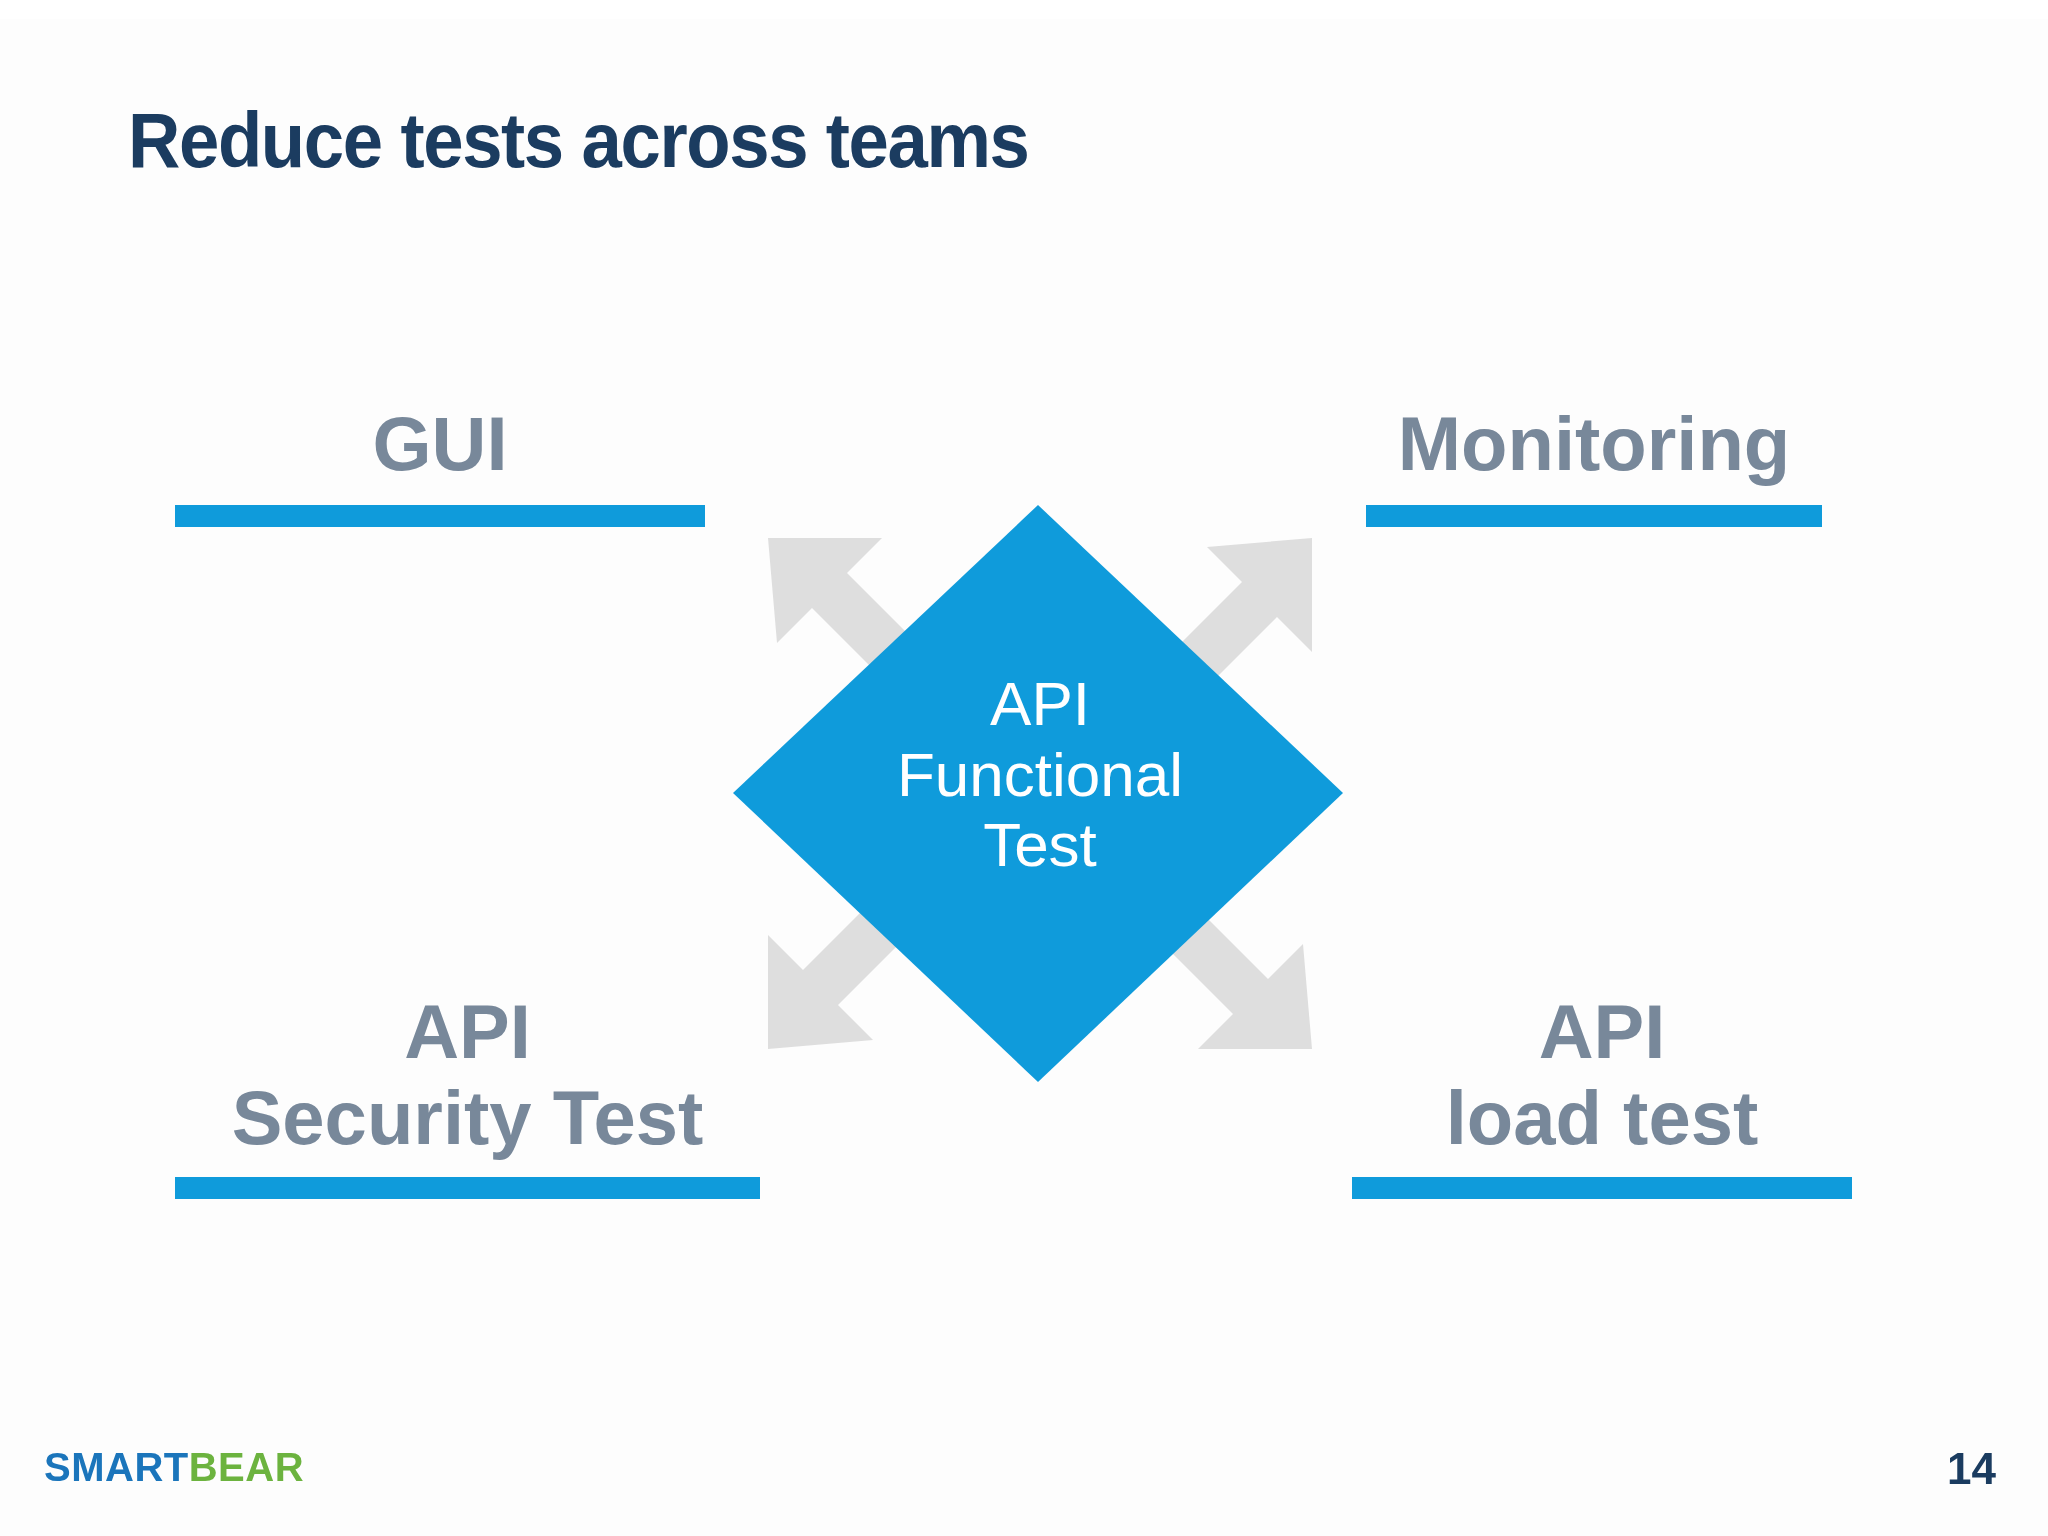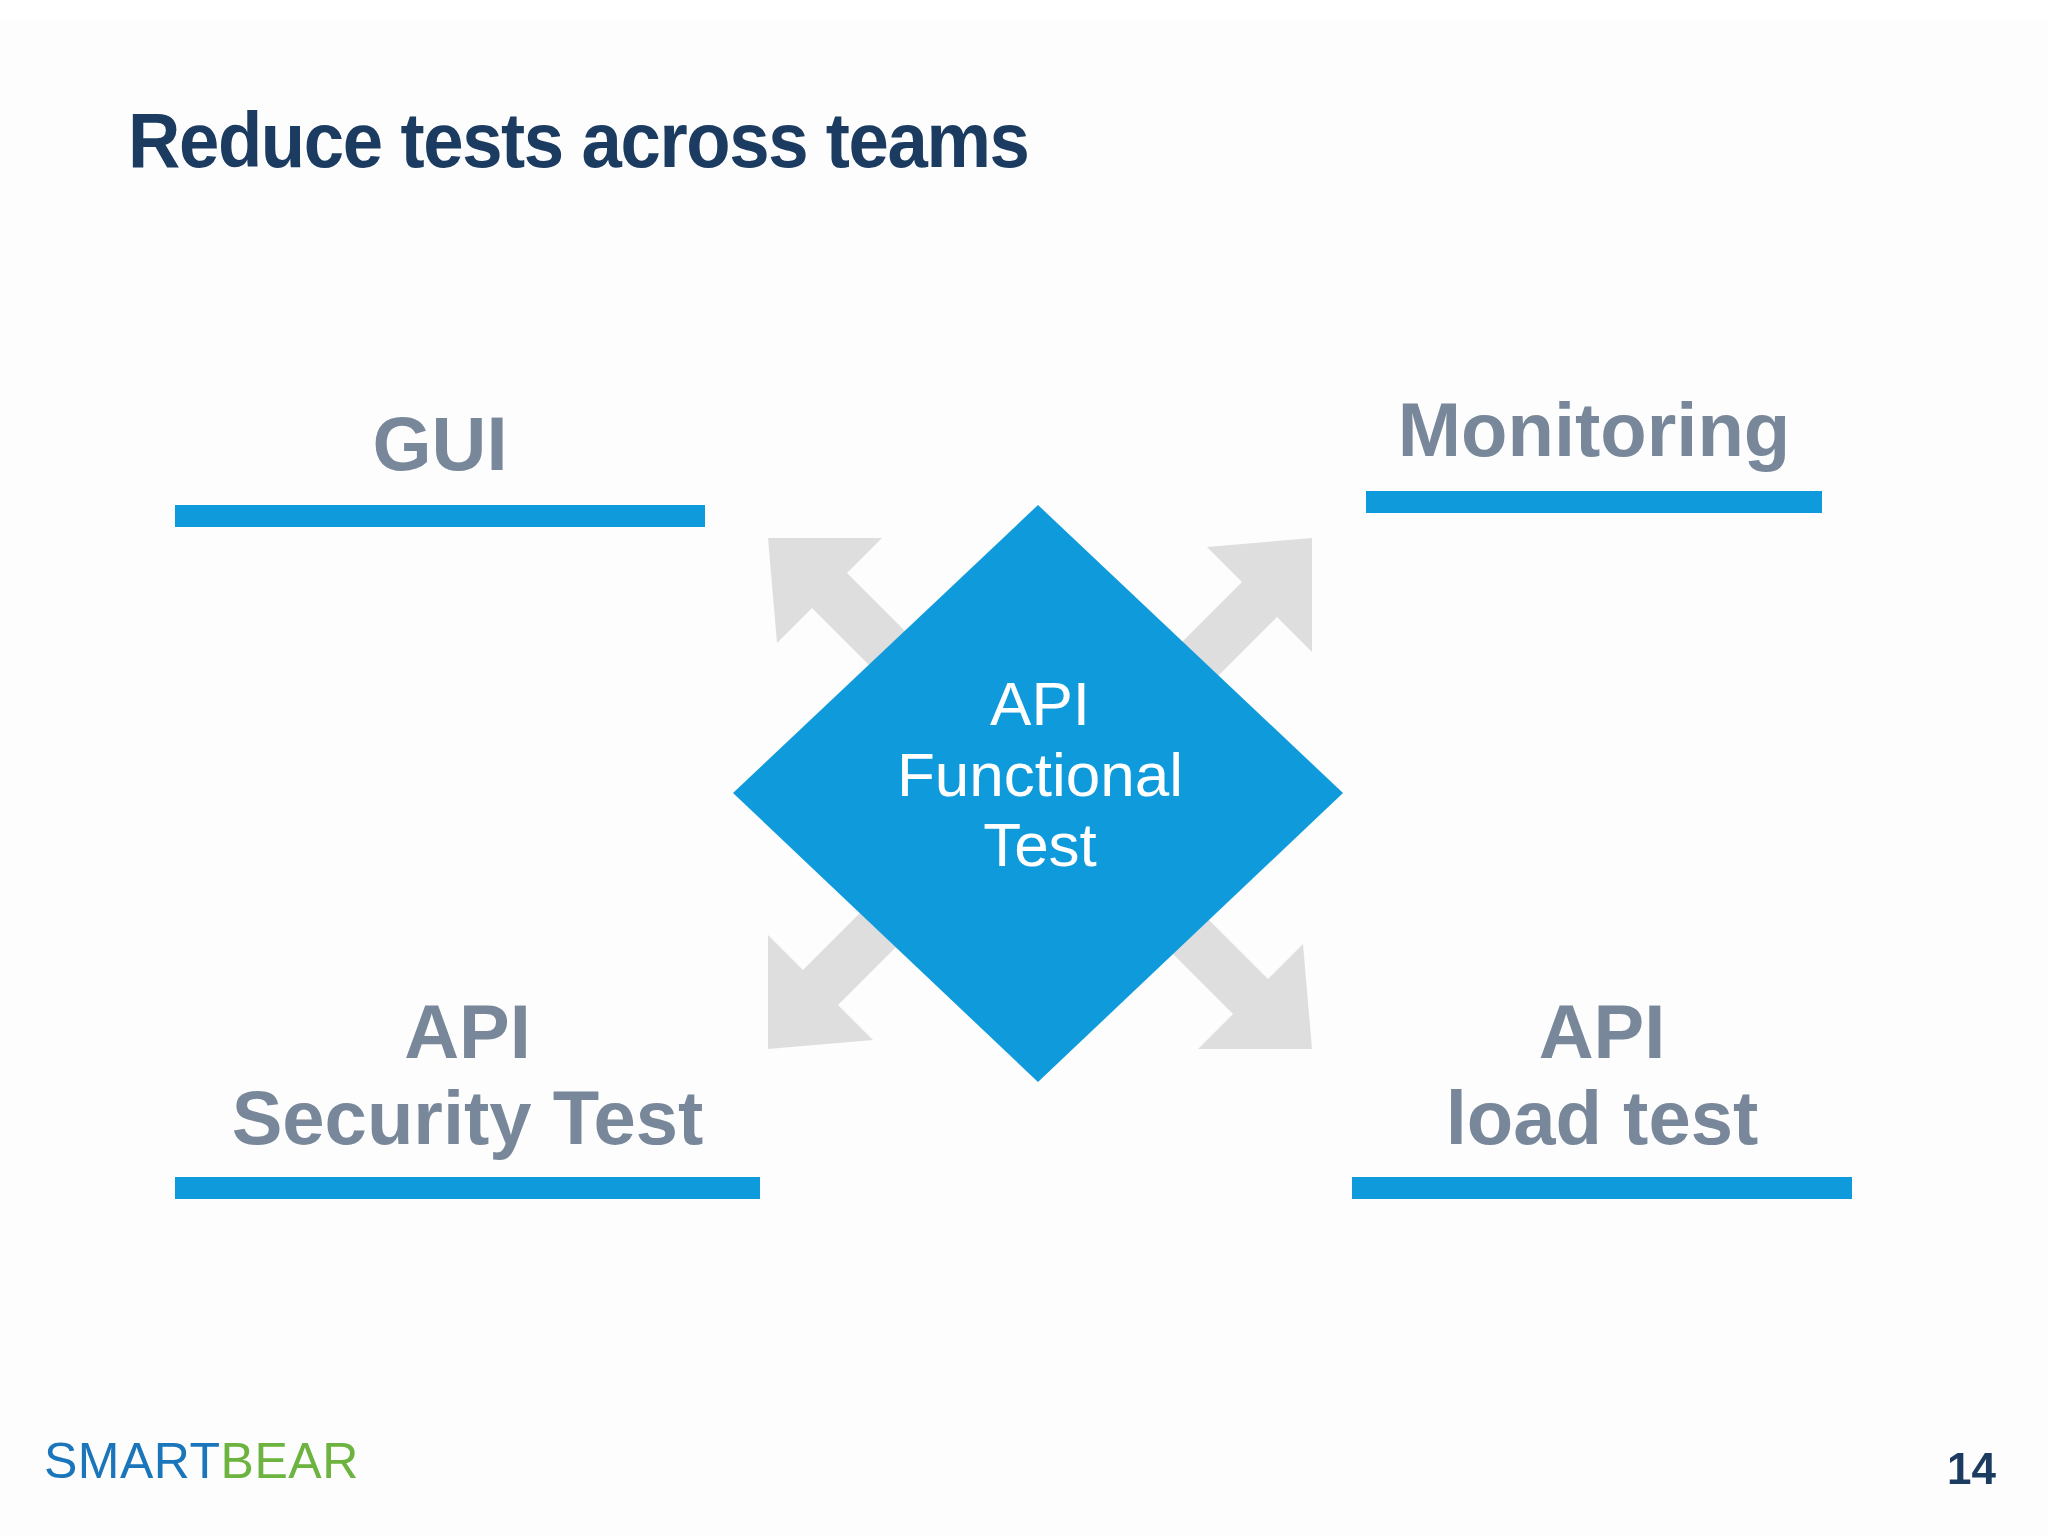--- a/index.html
+++ b/index.html
@@ -77,21 +77,21 @@
   #quad-gui {
     left: 175px;
     top: 382px;
     width: 530px;
   }
   #quad-gui .quad-bar { width: 530px; margin-top: 18px; }
 
   
   #quad-monitoring {
     left: 1366px;
-    top: 368px;
+    top: 382px;
     width: 456px;
   }
   #quad-monitoring .quad-bar { width: 456px; margin-top: 18px; }
 
   
   #quad-security {
     left: 175px;
     top: 970px;
     width: 585px;
   }
@@ -130,22 +130,22 @@
     line-height: 1.14;
     white-space: pre-line;
     pointer-events: none;
   }
 
   
   .logo {
     position: absolute;
     left: 44px;
     bottom: 46px;
-    font-size: 50px;
-    font-weight: normal;
+    font-size: 40px;
+    font-weight: bold;
     letter-spacing: 0.5px;
   }
   .logo .smart { color: #1b75bb; }
   .logo .bear  { color: #6cb33f; }
 
   .page-number {
     position: absolute;
     right: 52px;
     bottom: 42px;
     font-size: 44px;

